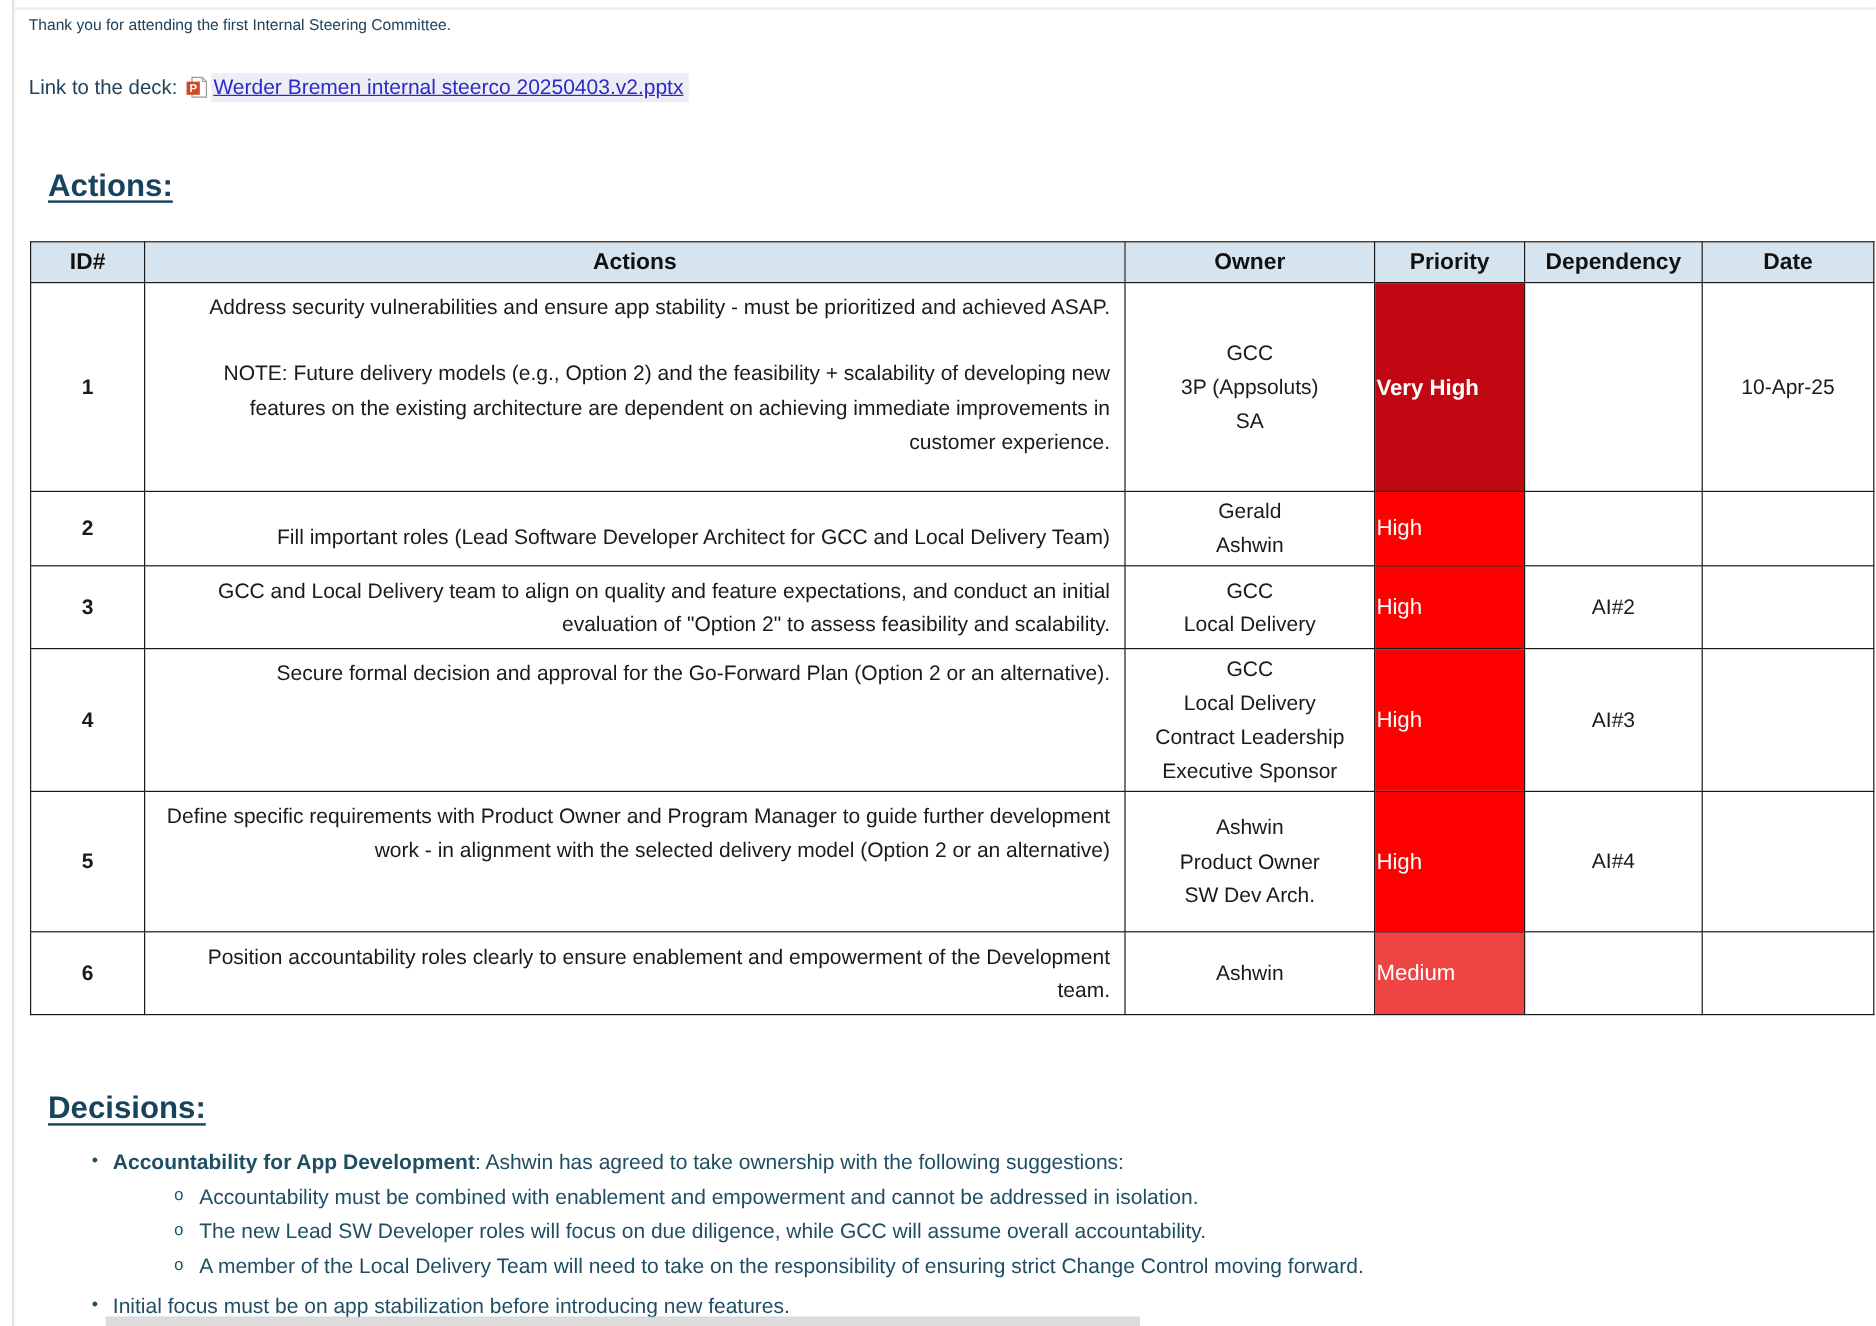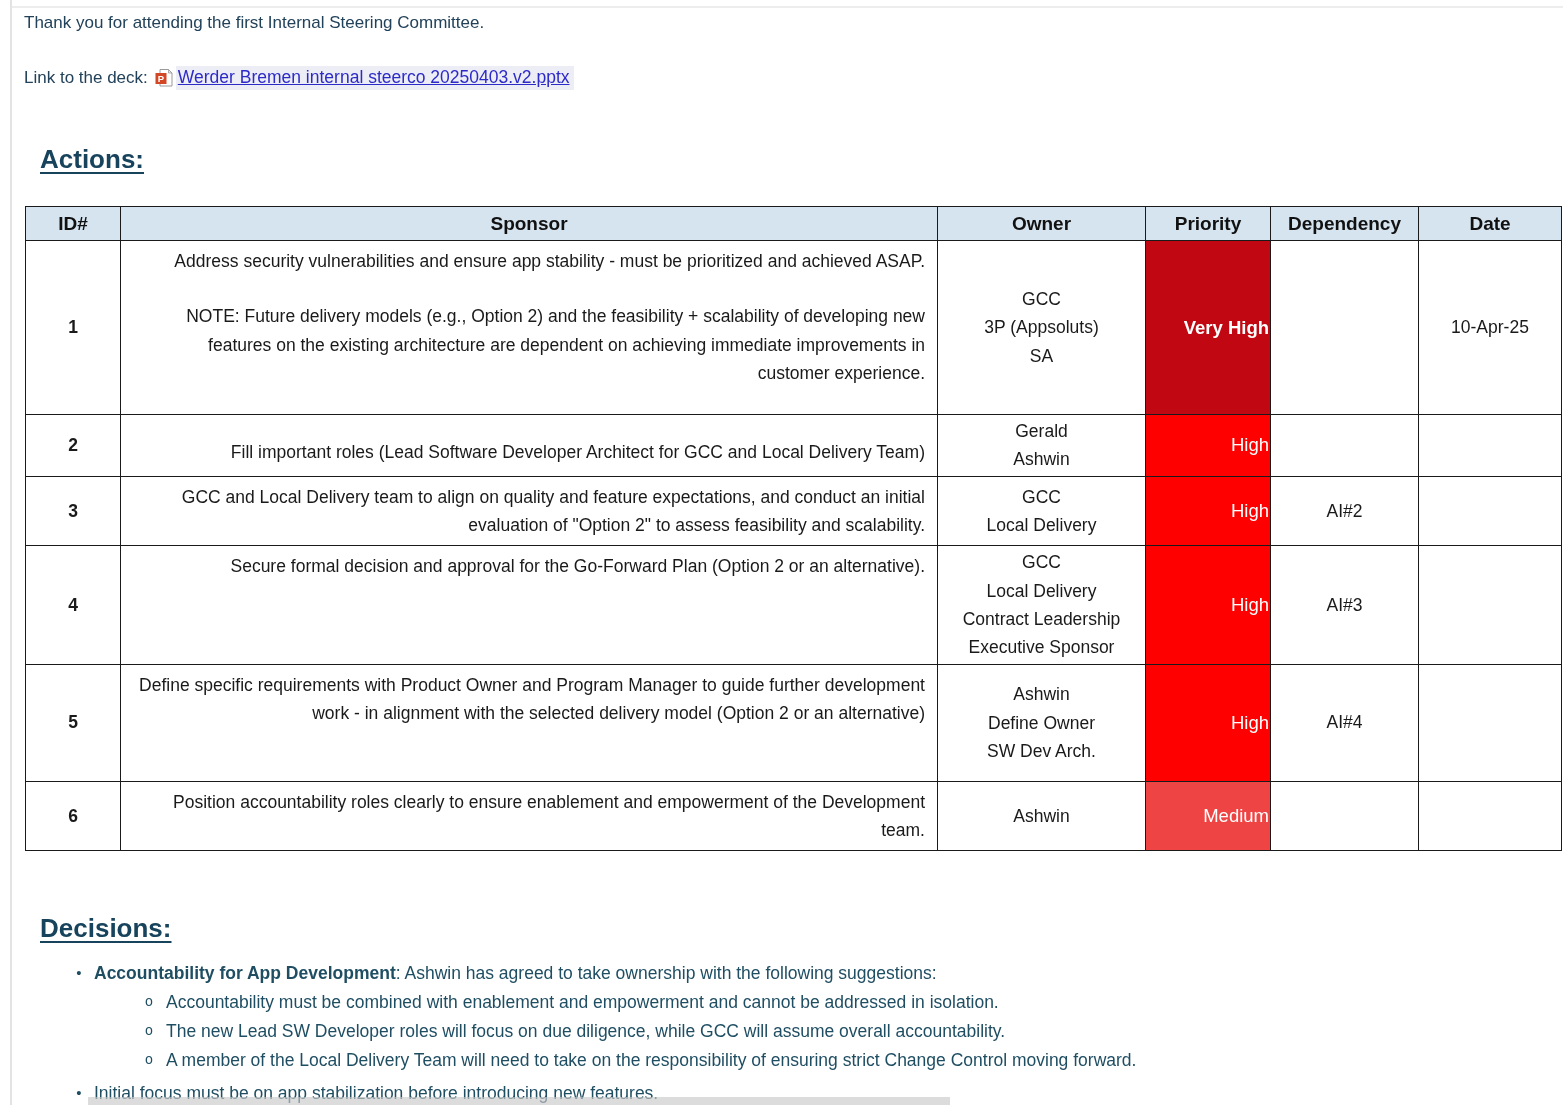--- a/index.html
+++ b/index.html
@@ -5,21 +5,21 @@
   html,body{margin:0;padding:0;}
   body{
     width:1563px;height:1105px;position:relative;overflow:hidden;
     background:#ffffff;color:#1a1a1a;
     font-family:"Liberation Sans","DejaVu Sans",sans-serif;
   }
   .page-edge-left{position:absolute;left:10px;top:0;bottom:0;width:2px;background:#E3E3E3;}
   .page-edge-top{position:absolute;left:12px;top:6px;right:0;height:2px;background:#EDEDED;}
   .content{padding:13px 0 0 24px;}
 
-  .greeting{color:#22425A;font-size:17px;margin:0;}
+  .greeting{color:#22425A;font-size:13px;margin:0;}
   .link-line{margin-top:33px;color:#22425A;font-size:17px;display:flex;align-items:center;}
   .ppt-icon{display:inline-block;width:20px;height:20px;margin-left:6px;margin-right:2px;vertical-align:middle;}
   .deck-link{color:#2D2BC7;text-decoration:underline;background:#EDEDF5;padding:1px 4px 2px 2px;font-size:17.5px;}
 
   .sec-heading{
     color:#17445C;font-size:26px;font-weight:700;margin:16px;
     text-decoration:underline;text-underline-offset:4px;
   }
   #actions-heading{margin-top:54px;}
   #decisions-heading{margin-top:62px;}
@@ -37,21 +37,21 @@
   tr.r1{height:174px;} tr.r2{height:59px;} tr.r3{height:60px;}
   tr.r4{height:115px;} tr.r5{height:117px;} tr.r6{height:58px;}
 
   .c-id{text-align:center;font-weight:700;vertical-align:middle;}
   .c-action{text-align:right;vertical-align:middle;padding:6px 12px 6px 12px;line-height:1.62;}
   tr.r1 .c-action, tr.r4 .c-action, tr.r5 .c-action{vertical-align:top;}
   tr.r2 .c-action{vertical-align:bottom;padding-bottom:9px;}
   .action-note{margin:27px 0 0 0;}
   .action-text{margin:0;}
   .c-owner{text-align:center;vertical-align:middle;line-height:1.62;padding:2px 6px;}
-  .c-priority{text-align:right;vertical-align:middle;color:#ffffff;font-size:18.5px;}
+  .c-priority{text-align:left;vertical-align:middle;color:#ffffff;font-size:18.5px;}
   .c-priority.vh{font-weight:700;}
   .c-dep,.c-date{text-align:center;vertical-align:middle;}
 
   .bullets{margin-top:12px;color:#1F4E63;font-size:17.5px;}
   .b1{display:flex;margin-top:7px;line-height:26px;}
   .b1m{width:30px;margin-left:40px;text-align:center;flex:0 0 auto;font-size:15px;}
   .b2{display:flex;margin-top:3px;line-height:26px;}
   .b2m{width:34px;margin-left:108px;text-align:center;flex:0 0 auto;font-size:14px;font-family:"Liberation Mono","DejaVu Sans Mono",monospace;}
   .b1t b{font-weight:700;}
 
@@ -87,21 +87,21 @@
       <col class="w-id">
         <col class="w-action">
         <col class="w-owner">
       <col class="w-priority">
         <col class="w-dep">
         <col class="w-date">
     </colgroup>
     <thead>
       <tr id="thead-row">
           <th>ID#</th>
-          <th>Sponsor</th>
+          <th>Actions</th>
           <th>Owner</th>
           <th>Priority</th>
           <th>Dependency</th>
           <th>Date</th>
         </tr>
     </thead>
     <tbody id="actions-tbody">
         <tr class="r1">
           <td class="c-id">1</td>
           <td class="c-action">
@@ -158,21 +158,21 @@
           <td class="c-dep">AI#3</td>
           <td class="c-date"></td>
         </tr>
         <tr class="r5">
           <td class="c-id">5</td>
           <td class="c-action">
             <p class="action-text">Define specific requirements with Product Owner and Program Manager to guide further development work - in alignment with the selected delivery model (Option 2 or an alternative)</p>
           </td>
           <td class="c-owner">
             <div>Ashwin</div>
-            <div>Define Owner</div>
+            <div>Product Owner</div>
             <div>SW Dev Arch.</div>
           </td>
           <td class="c-priority" style="background: rgb(255, 0, 0);">High</td>
           <td class="c-dep">AI#4</td>
           <td class="c-date"></td>
         </tr>
         <tr class="r6">
           <td class="c-id">6</td>
           <td class="c-action">
             <p class="action-text">Position accountability roles clearly to ensure enablement and empowerment of the Development team.</p>

